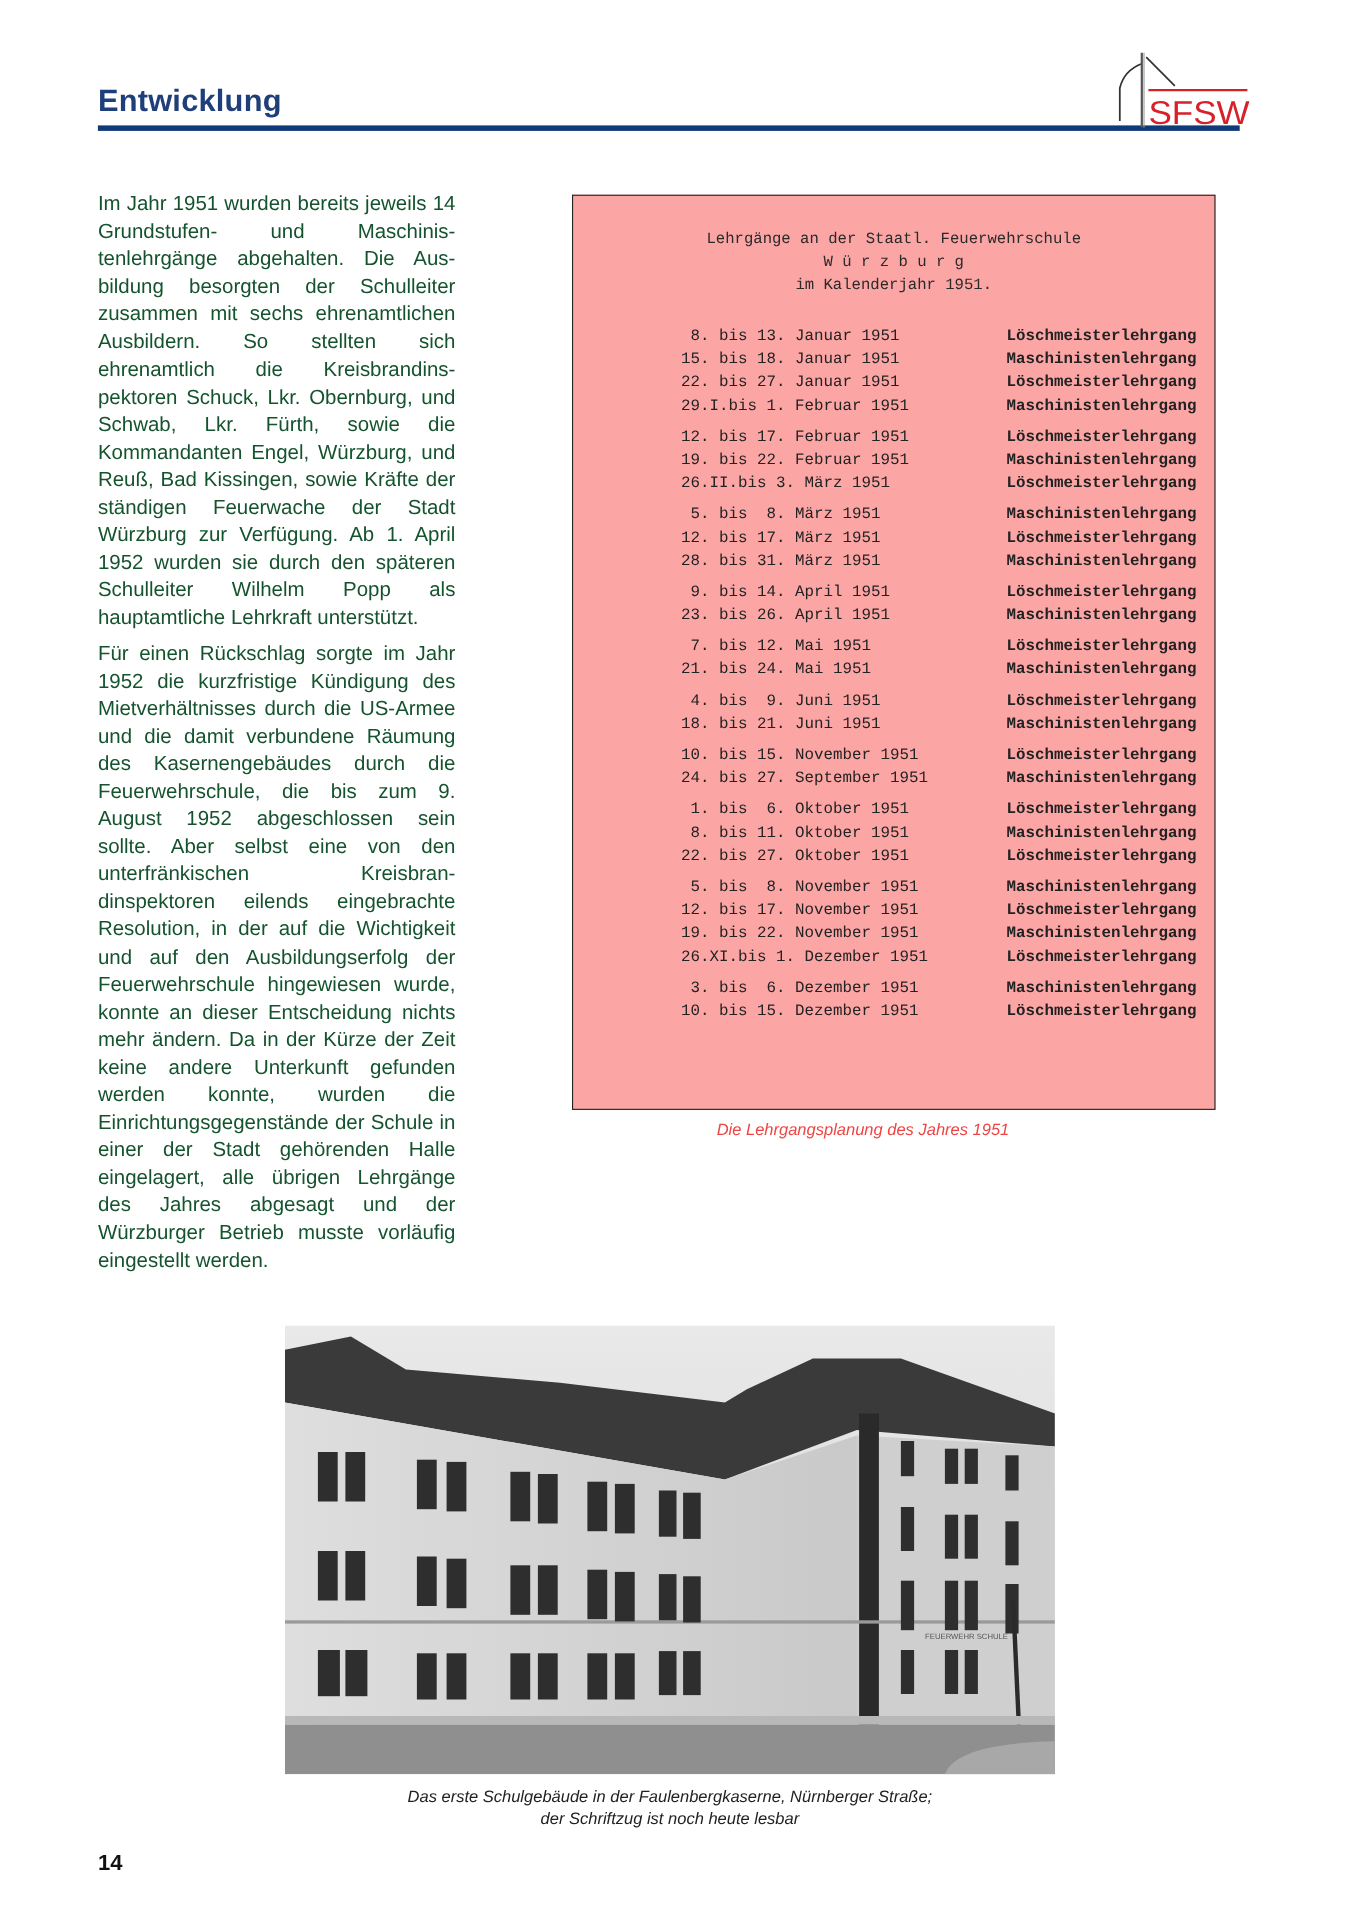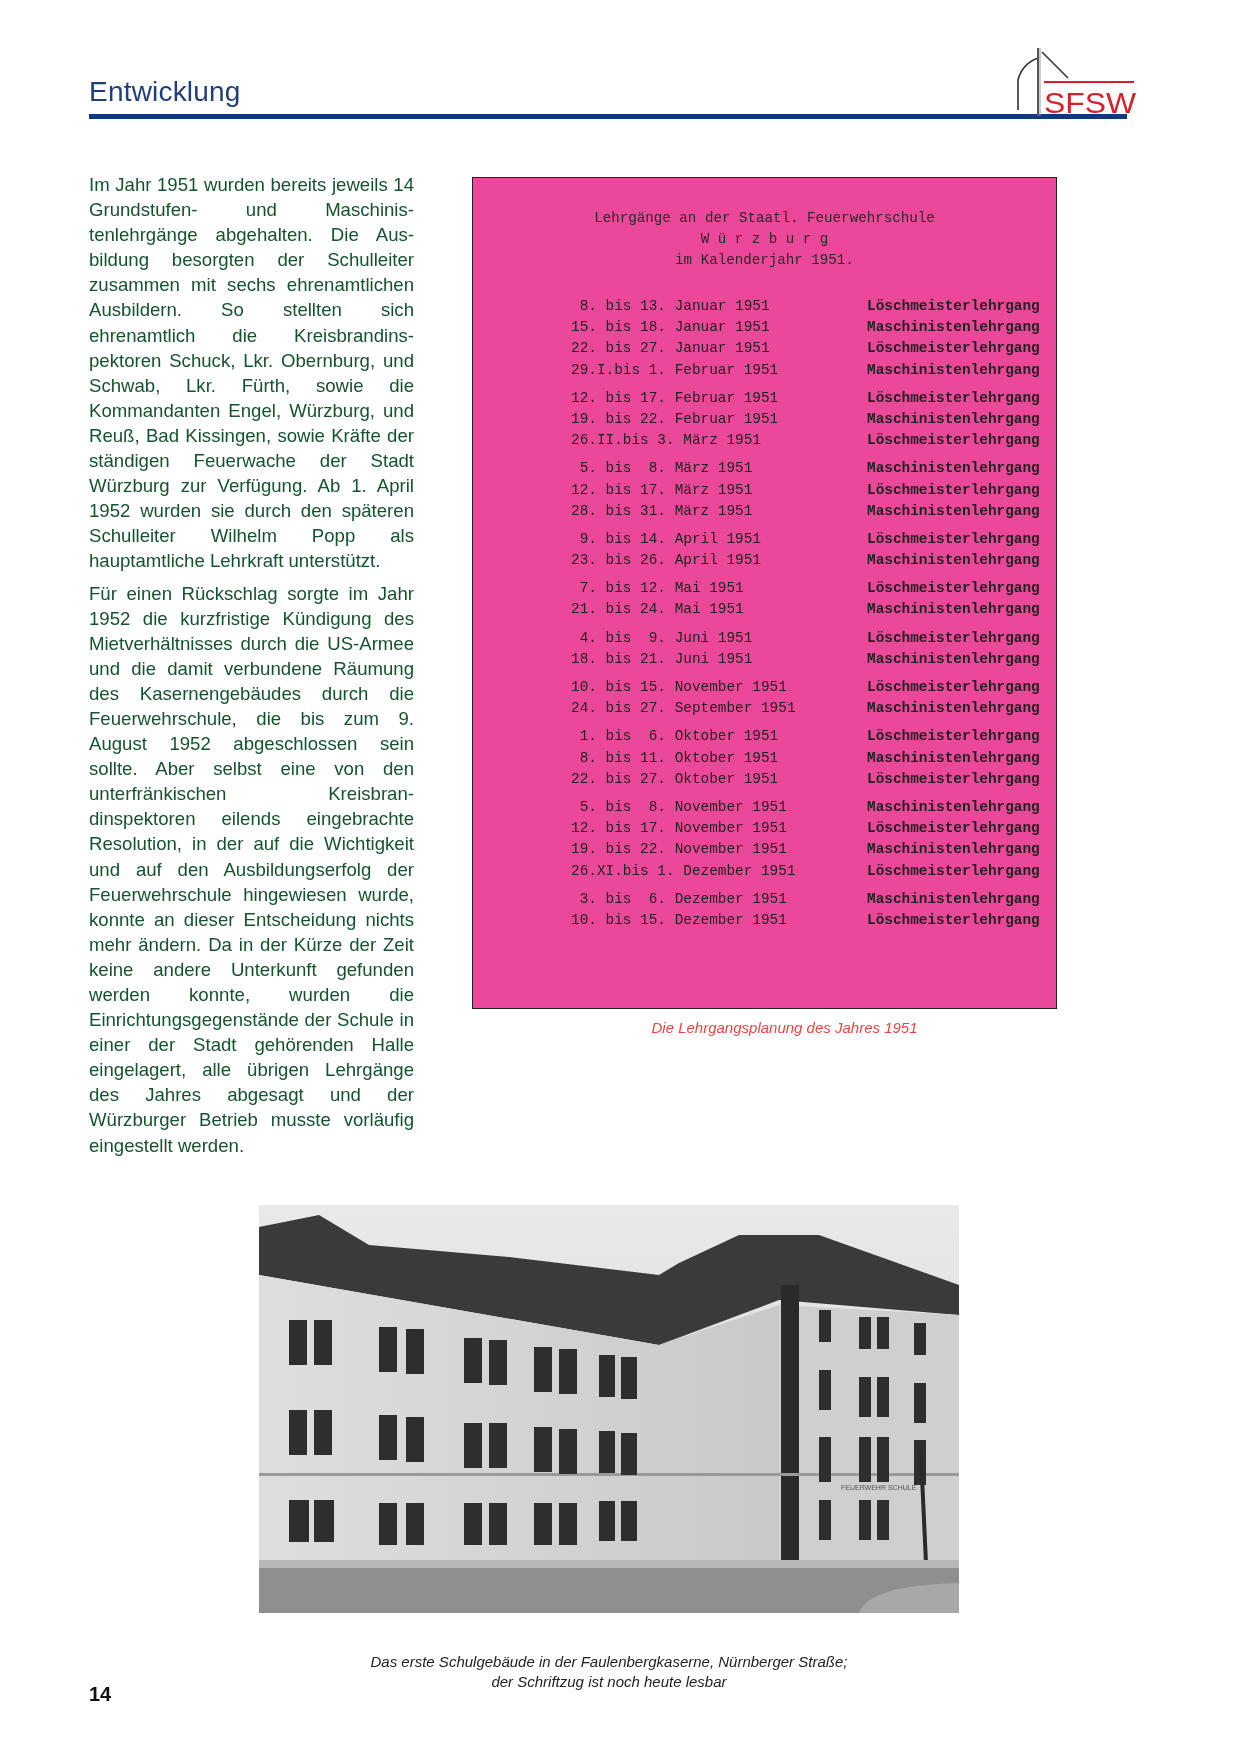--- a/index.html
+++ b/index.html
@@ -1,31 +1,31 @@
 <!DOCTYPE html>
 <html><head>
 <meta charset="utf-8">
 <style>
   html, body { margin:0; padding:0; background:#ffffff; }
   body { width:1241px; height:1754px; position:relative; overflow:hidden; font-family:"Liberation Sans", sans-serif; color:#111; }
-  .header-title { position:absolute; left:89px; top:76px; font-size:28px; font-weight:normal; color:#1f3f7a; letter-spacing:0.2px; }
+  .header-title { position:absolute; left:89px; top:76px; font-size:28px; font-weight:bold; color:#1f3f7a; letter-spacing:0.2px; }
   .header-rule { position:absolute; left:89px; top:114px; width:1038px; height:5px; background:#0f3a78; }
   .logo { position:absolute; left:1010px; top:44px; width:130px; height:78px; }
   .body-text { position:absolute; left:89px; top:172px; width:325px; font-size:18.6px; line-height:25.1px; text-align:justify; color:#14532d; }
   .body-text p { margin:0 0 7px 0; hyphens:manual; }
-  .doc-frame { position:absolute; left:472px; top:177px; width:585px; height:832px; border:1.5px solid #222; background:#ec4899; box-sizing:border-box; }
+  .doc-frame { position:absolute; left:520px; top:177px; width:585px; height:832px; border:1.5px solid #222; background:#fca5a5; box-sizing:border-box; }
   .doc-head { position:absolute; left:0; width:100%; text-align:center; font-family:"Liberation Mono", monospace; font-size:14.2px; color:#2a2a2a; }
   .doc-rows { position:absolute; left:52px; top:118px; width:520px; font-family:"Liberation Mono", monospace; font-size:14.4px; color:#222; }
   .doc-row { display:flex; height:21.2px; line-height:21.2px;margin-left:46px; }
   .doc-row .d { width:296px; white-space:pre; }
   .doc-row .t { white-space:pre; font-weight:bold; }
   .doc-gap { height:7px; }
   .caption1 { position:absolute; left:492px; top:1019px; width:585px; text-align:center; font-style:italic; font-size:15px; color:#ef4444; }
   .photo { position:absolute; left:259px; top:1205px; width:700px; height:408px; }
-  .caption2 { position:absolute; left:259px; top:1624px; width:700px; text-align:center; font-style:italic; font-size:15px; line-height:20px; color:#222;margin-top:28px; }
+  .caption2 { position:absolute; left:259px; top:1624px; width:700px; text-align:center; font-style:italic; font-size:15px; line-height:20px; color:#222; }
   .page-number { position:absolute; left:89px; top:1683px; font-size:20px; font-weight:bold; color:#111; }
 </style>
 </head>
 <body>
 
 <div class="header-title">Entwicklung</div>
 <div class="header-rule"></div>
 
 <svg class="logo" viewBox="0 0 130 78">
   <path d="M8 66 L8 36 Q12 20 28 14" fill="none" stroke="#333" stroke-width="1.6"></path>

